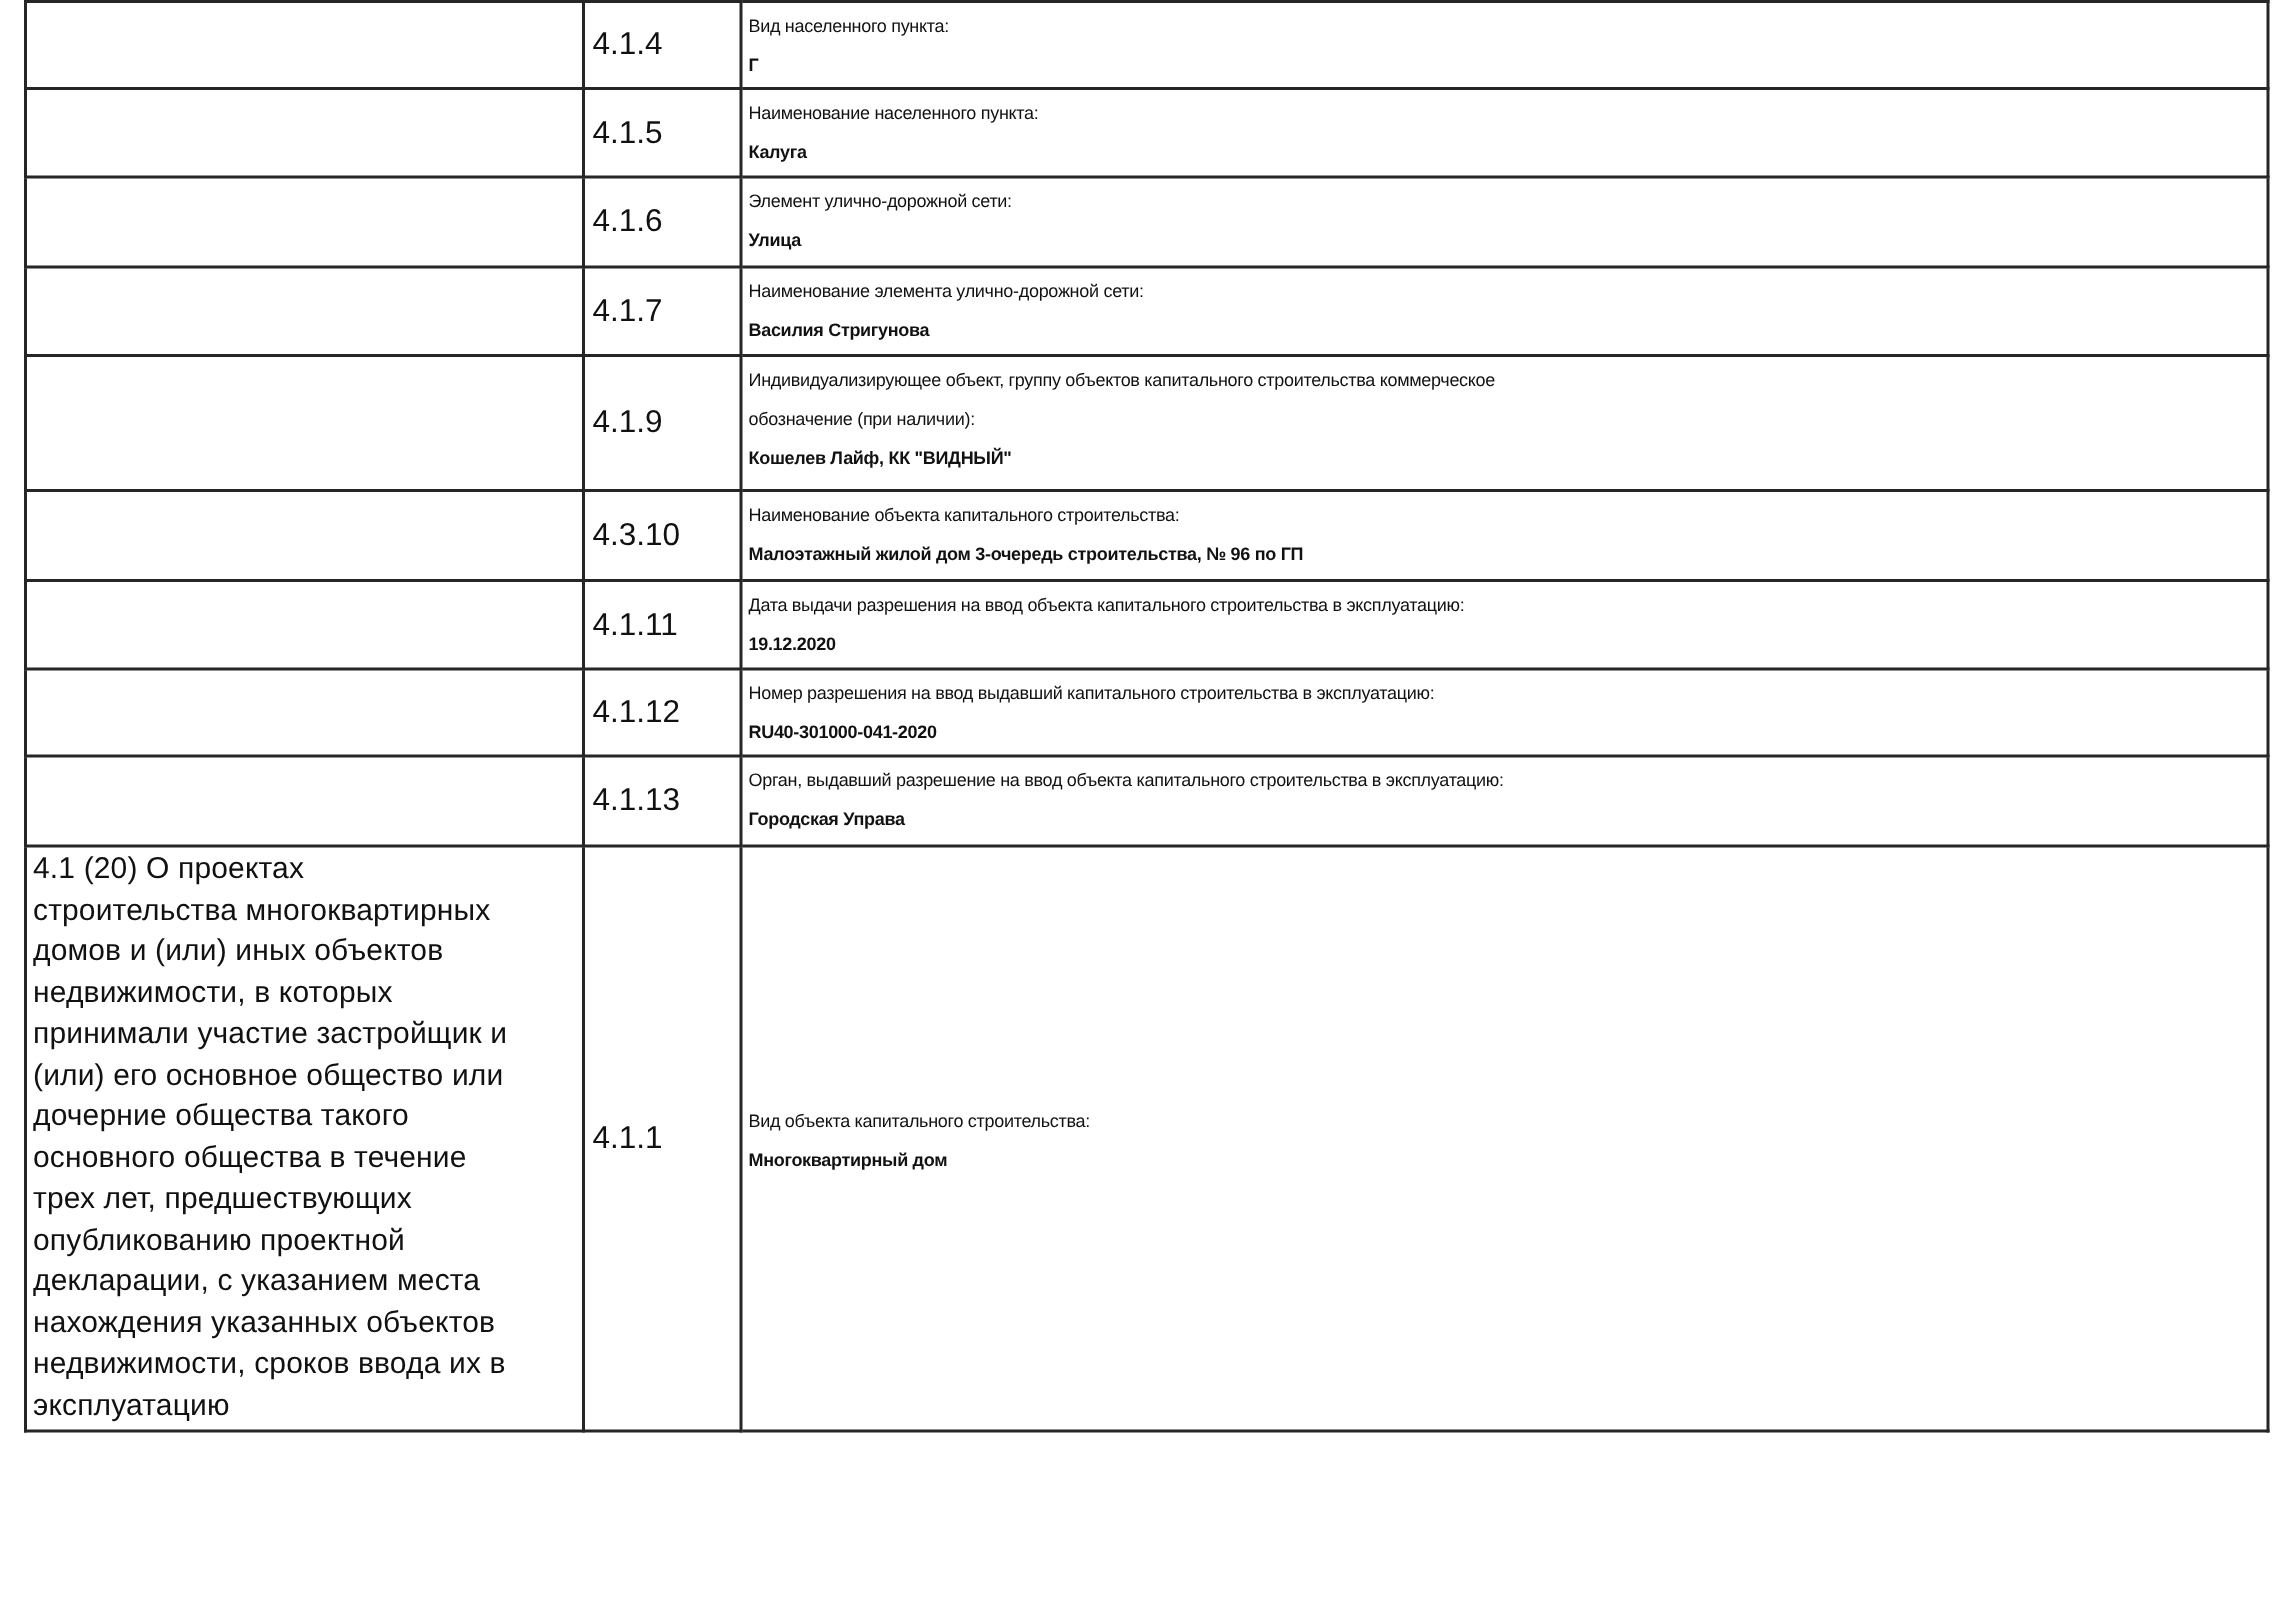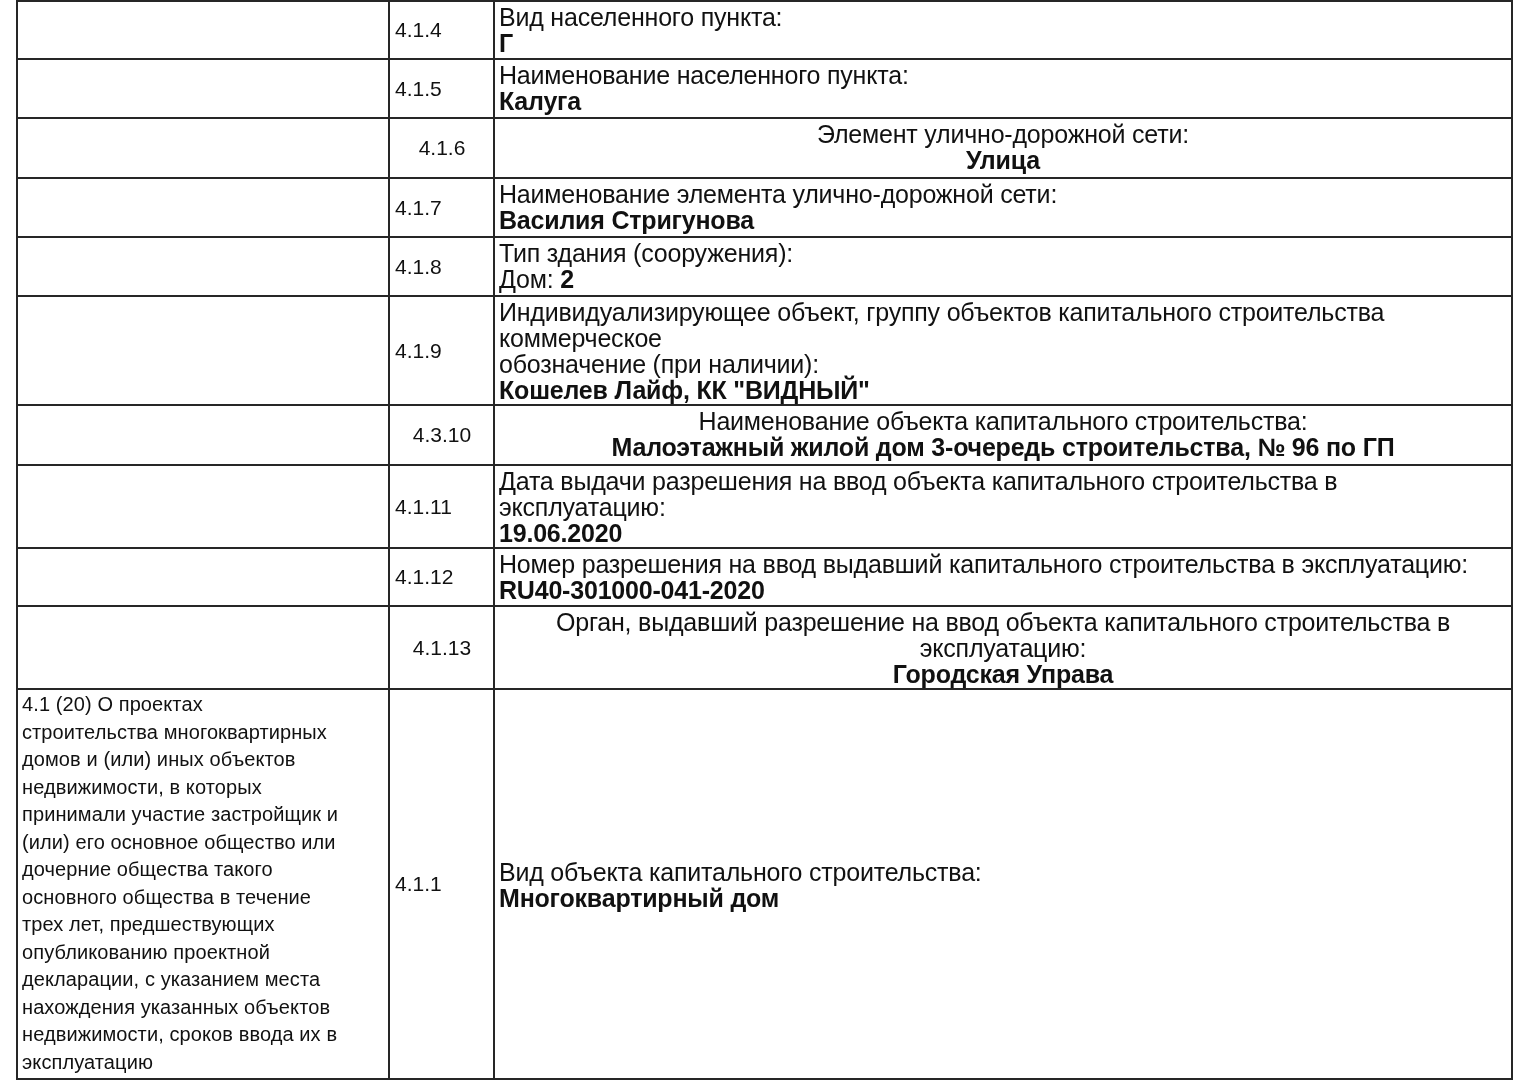--- a/index.html
+++ b/index.html
@@ -33,42 +33,42 @@
     white-space: pre-line;
     padding-top: 1px;
   }
   td.c-num {
     vertical-align: middle;
     font-size: 21px;
     padding-left: 5px;
   }
   td.c-val {
     vertical-align: top;
-    font-size: 25px;
+    font-size: 12px;
     line-height: 26px;
     letter-spacing: -0.2px;
     padding-top: 2px;
   }
   td.c-val.mid {
     vertical-align: middle;
   }
   .lbl {
     font-weight: normal;
     white-space: pre-line;
   }
   .val-line {
     font-weight: normal;
   }
   .val-line b {
     font-weight: bold;
   }
   
   tr.h58  { height: 58px; }
   tr.h59  { height: 59px; }
-  tr.h60  { height: 60px; text-align: center; }
+  tr.h60  { height: 60px; }
   tr.h90  { height: 90px; }
   tr.h390 { height: 390px; }
 </style>
 </head>
 <body>
 
 <table class="doc-table">
   <colgroup>
     <col style="width:372px">
     <col style="width:105px">
@@ -105,28 +105,20 @@
 
     <tr class="h59">
       <td class="c-section"></td>
       <td class="c-num">4.1.7</td>
       <td class="c-val">
         <div class="lbl">Наименование элемента улично-дорожной сети:</div>
         <div class="val-line"><span></span><b>Василия Стригунова</b></div>
       </td>
     </tr>
 
-    <tr class="h59">
-      <td class="c-section"></td>
-      <td class="c-num">4.1.8</td>
-      <td class="c-val">
-        <div class="lbl">Тип здания (сооружения):</div>
-        <div class="val-line"><span>Дом: </span><b>2</b></div>
-      </td>
-    </tr>
 
     <tr class="h90">
       <td class="c-section"></td>
       <td class="c-num">4.1.9</td>
       <td class="c-val">
         <div class="lbl">Индивидуализирующее объект, группу объектов капитального строительства коммерческое
 обозначение (при наличии):</div>
         <div class="val-line"><span></span><b>Кошелев Лайф, КК "ВИДНЫЙ"</b></div>
       </td>
     </tr>
@@ -138,21 +130,21 @@
         <div class="lbl">Наименование объекта капитального строительства:</div>
         <div class="val-line"><span></span><b>Малоэтажный жилой дом 3-очередь строительства, № 96 по ГП</b></div>
       </td>
     </tr>
 
     <tr class="h59">
       <td class="c-section"></td>
       <td class="c-num">4.1.11</td>
       <td class="c-val">
         <div class="lbl">Дата выдачи разрешения на ввод объекта капитального строительства в эксплуатацию:</div>
-        <div class="val-line"><span></span><b>19.06.2020</b></div>
+        <div class="val-line"><span></span><b>19.12.2020</b></div>
       </td>
     </tr>
 
     <tr class="h58">
       <td class="c-section"></td>
       <td class="c-num">4.1.12</td>
       <td class="c-val">
         <div class="lbl">Номер разрешения на ввод выдавший капитального строительства в эксплуатацию:</div>
         <div class="val-line"><span></span><b>RU40-301000-041-2020</b></div>
       </td>

